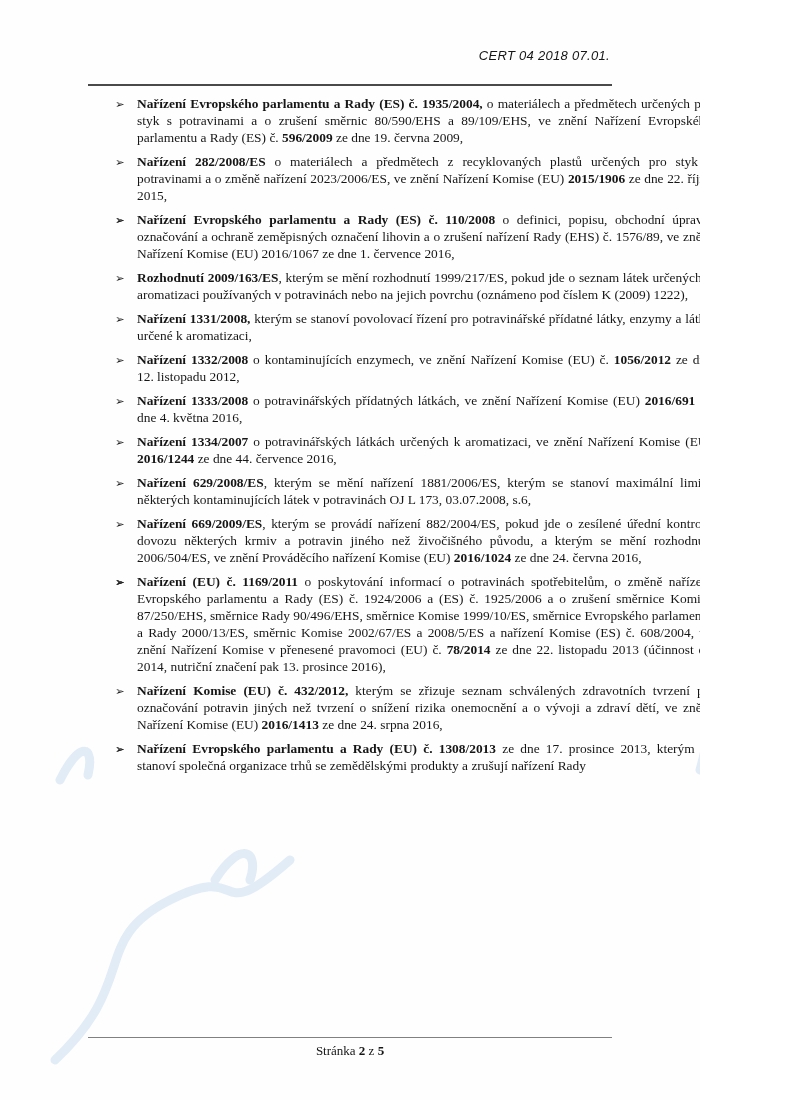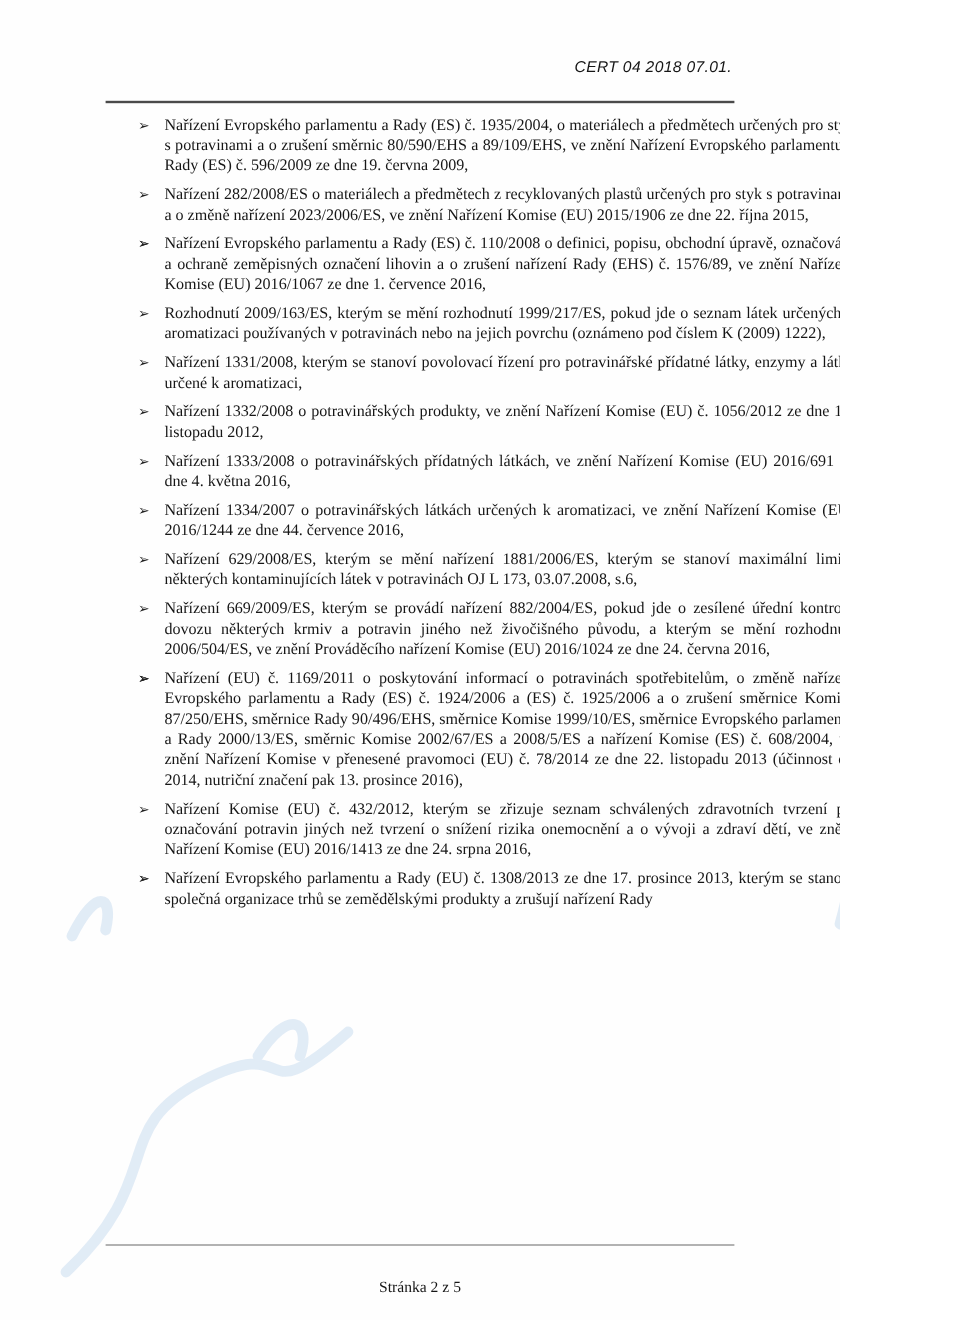--- a/index.html
+++ b/index.html
@@ -53,37 +53,36 @@
     font-size: 13.4px;
     line-height: 17px;
   }
   .bullet {
     position: absolute;
     left: 15px; top: 1px;
     font-size: 11.5px;
     font-family: "DejaVu Sans", sans-serif;
     color: #222;
   }
-  .b { font-weight: normal; }
+  .b { font-weight: bold; }
   .footer-rule {
     position: absolute;
     top: 1037px; left: 88px; right: 88px;
     border: none;
     border-top: 1px solid #808080;
     margin: 0;
     z-index: 2;
   }
   .footer {
     position: absolute;
     top: 1043px; left: 0;
     width: 100%;
     text-align: center;
     font-size: 13px;
     z-index: 2;
-    margin-top: 22px;
   }
 </style>
 </head>
 <body>
 
 <div class="page">
 
   <svg class="watermark" viewBox="0 0 800 1100" xmlns="http://www.w3.org/2000/svg" aria-hidden="true">
     <g fill="none" stroke="#aecbe8" stroke-width="9" stroke-linecap="round">
       <path d="M 55 1060 C 140 980, 90 940, 170 900 C 250 860, 210 930, 290 860"></path>
@@ -100,21 +99,21 @@
 
   <hr class="header-rule">
 
   <div class="list" id="regulation-list">
       <div class="item"><span class="bullet">➢</span><span><span class="b">Nařízení Evropského parlamentu a Rady (ES) č. 1935/2004,</span><span> o materiálech a předmětech určených pro styk s potravinami a o zrušení směrnic 80/590/EHS a 89/109/EHS, ve znění Nařízení Evropského parlamentu a Rady (ES) č. </span><span class="b">596/2009</span><span> ze dne 19. června 2009,</span></span></div>
       <div class="item"><span class="bullet">➢</span><span><span class="b">Nařízení 282/2008/ES</span><span> o materiálech a předmětech z recyklovaných plastů určených pro styk s potravinami a o změně nařízení 2023/2006/ES, ve znění Nařízení Komise (EU) </span><span class="b">2015/1906</span><span> ze dne 22. října 2015,</span></span></div>
       <div class="item"><span class="bullet">➢</span></div>
       <div class="item"><span class="bullet">➢</span><span><span class="b">Nařízení Evropského parlamentu a Rady (ES) č. 110/2008</span><span> o definici, popisu, obchodní úpravě, označování a ochraně zeměpisných označení lihovin a o zrušení nařízení Rady (EHS) č. 1576/89, ve znění Nařízení Komise (EU) 2016/1067 ze dne 1. července 2016,</span></span></div>
       <div class="item"><span class="bullet">➢</span><span><span class="b">Rozhodnutí 2009/163/ES</span><span>, kterým se mění rozhodnutí 1999/217/ES, pokud jde o seznam látek určených k aromatizaci používaných v potravinách nebo na jejich povrchu (oznámeno pod číslem K (2009) 1222),</span></span></div>
       <div class="item"><span class="bullet">➢</span><span><span class="b">Nařízení 1331/2008,</span><span> kterým se stanoví povolovací řízení pro potravinářské přídatné látky, enzymy a látky určené k aromatizaci,</span></span></div>
-      <div class="item"><span class="bullet">➢</span><span><span class="b">Nařízení 1332/2008</span><span> o potravinářských produkty, ve znění Nařízení Komise (EU) č. </span><span class="b">1056/2012</span><span> ze dne 12. listopadu 2012,</span></span></div>
+      <div class="item"><span class="bullet">➢</span><span><span class="b">Nařízení 1332/2008</span><span> o kontaminujících enzymech, ve znění Nařízení Komise (EU) č. </span><span class="b">1056/2012</span><span> ze dne 12. listopadu 2012,</span></span></div>
       <div class="item"><span class="bullet">➢</span><span><span class="b">Nařízení 1333/2008</span><span> o potravinářských přídatných látkách, ve znění Nařízení Komise (EU) </span><span class="b">2016/691</span><span> ze dne 4. května 2016,</span></span></div>
       <div class="item"><span class="bullet">➢</span><span><span class="b">Nařízení 1334/2007</span><span> o potravinářských látkách určených k aromatizaci, ve znění Nařízení Komise (EU) </span><span class="b">2016/1244</span><span> ze dne 44. července 2016,</span></span></div>
       <div class="item"><span class="bullet">➢</span><span><span class="b">Nařízení 629/2008/ES</span><span>, kterým se mění nařízení 1881/2006/ES, kterým se stanoví maximální limity některých kontaminujících látek v potravinách  OJ L 173, 03.07.2008, s.6,</span></span></div>
       <div class="item"><span class="bullet">➢</span><span><span class="b">Nařízení 669/2009/ES</span><span>, kterým se provádí nařízení  882/2004/ES, pokud jde o zesílené úřední kontroly dovozu některých krmiv a potravin jiného než živočišného původu, a kterým se mění rozhodnutí 2006/504/ES, ve znění Prováděcího nařízení Komise (EU) </span><span class="b">2016/1024</span><span> ze dne 24. června 2016,</span></span></div>
       <div class="item"><span class="bullet">➢</span></div>
       <div class="item"><span class="bullet">➢</span></div>
       <div class="item"><span class="bullet">➢</span><span><span class="b">Nařízení (EU) č. 1169/2011</span><span>  o poskytování informací o potravinách spotřebitelům, o změně nařízení Evropského parlamentu a Rady (ES) č. 1924/2006 a (ES) č. 1925/2006 a o zrušení směrnice Komise 87/250/EHS, směrnice Rady 90/496/EHS, směrnice Komise 1999/10/ES, směrnice Evropského parlamentu a Rady 2000/13/ES, směrnic Komise 2002/67/ES a 2008/5/ES a nařízení Komise (ES) č. 608/2004, ve znění Nařízení Komise v přenesené pravomoci (EU) č. </span><span class="b">78/2014</span><span> ze dne 22. listopadu 2013 (účinnost od 2014, nutriční značení pak 13. prosince 2016),</span></span></div>
       <div class="item"><span class="bullet">➢</span><span><span class="b">Nařízení Komise (EU) č. 432/2012,</span><span> kterým se zřizuje seznam schválených zdravotních tvrzení při označování potravin jiných než tvrzení o snížení rizika onemocnění a o vývoji a zdraví dětí, ve znění Nařízení Komise (EU) </span><span class="b">2016/1413</span><span> ze dne 24. srpna 2016,</span></span></div>
       <div class="item"><span class="bullet">➢</span></div>
       <div class="item"><span class="bullet">➢</span><span><span class="b">Nařízení Evropského parlamentu a Rady (EU) č. 1308/2013</span><span> ze dne 17. prosince 2013, kterým se stanoví společná organizace trhů se zemědělskými produkty a zrušují nařízení Rady</span></span></div>

